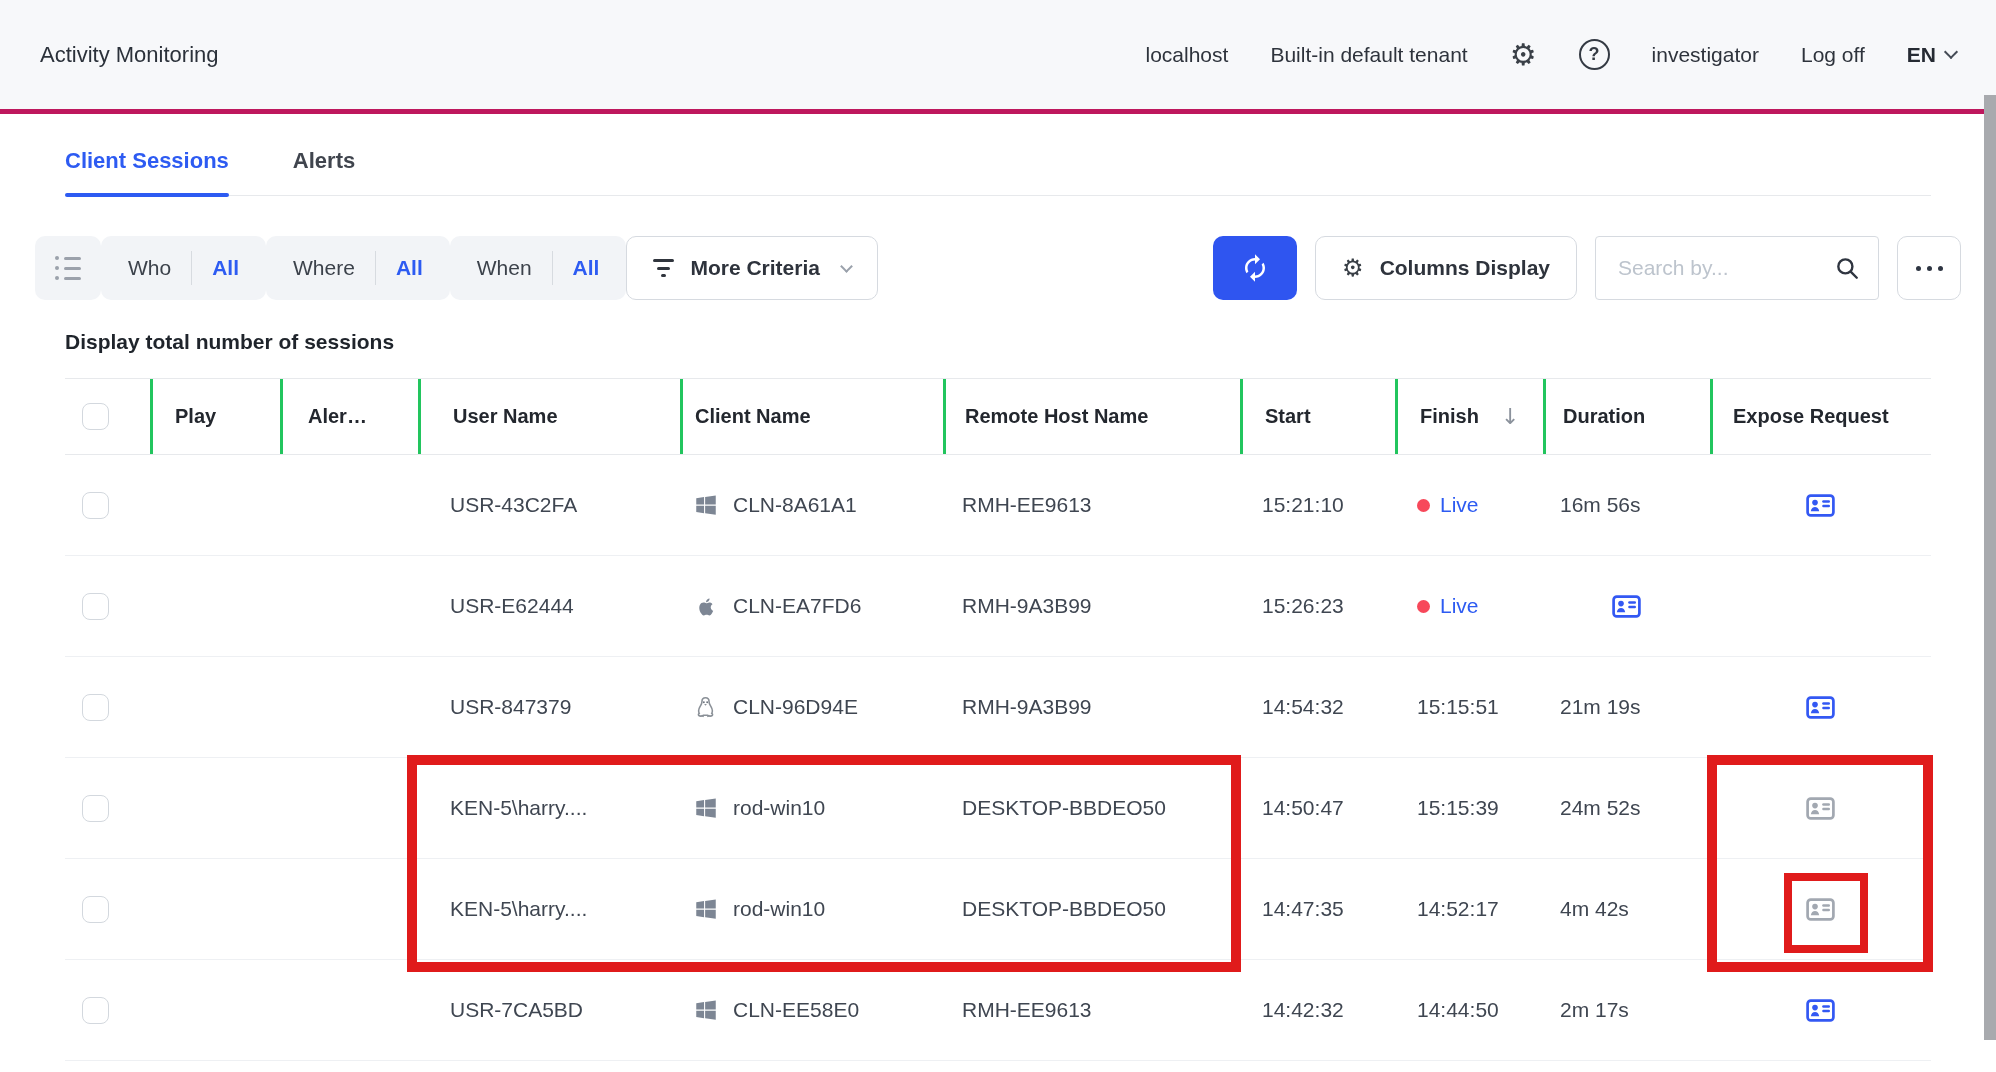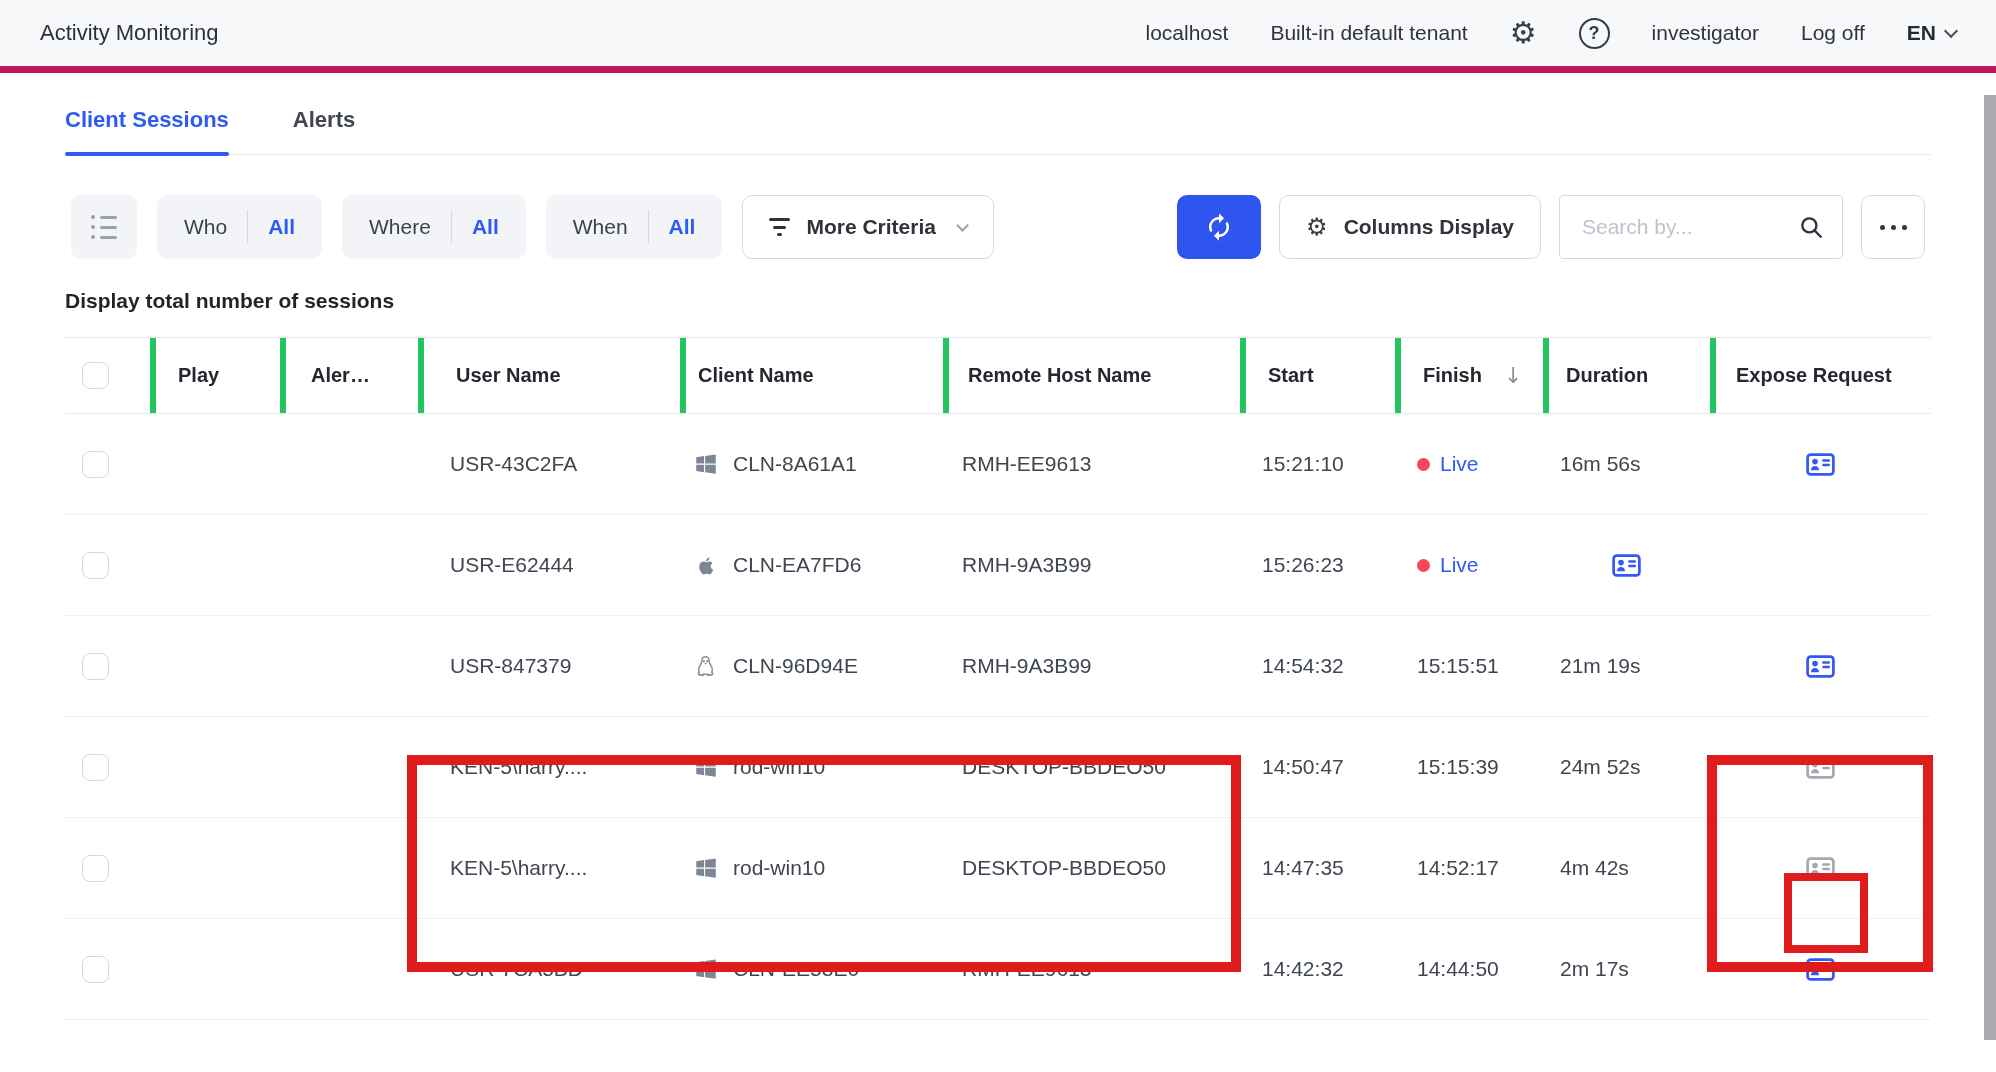--- a/index.html
+++ b/index.html
@@ -9,42 +9,42 @@
     font-family: "Liberation Sans", sans-serif;
     background: #ffffff;
     color: #3f4651;
     overflow: hidden;
     font-size: 21px;
   }
   .glyph { font-family: "DejaVu Sans", sans-serif; }
 
   
   .topbar {
-    height: 73px; background:#f7f8fa; border-bottom:7px solid #be185d;
+    height: 114px; background:#f7f8fa; border-bottom:5px solid #be185d;
     display:flex; align-items:center; padding:0 40px;
   }
   .tb-title { font-size:22px; color:#2b313a; font-weight:400; }
   .tb-right { margin-left:auto; display:flex; align-items:center; gap:42px; color:#2e333c; font-size:21px; }
   .tb-gear { font-size:30px; color:#3a4047; line-height:1; cursor:pointer; }
   .tb-help {
     width:31px; height:31px; border:2.2px solid #343a43; border-radius:50%;
     display:flex; align-items:center; justify-content:center;
     font-size:18px; font-weight:600; color:#343a43; cursor:pointer;
   }
   .lang { display:flex; align-items:center; gap:10px; font-weight:600; color:#262b33; cursor:pointer; }
   .chev { width:10px; height:10px; border-right:2.2px solid #454b55; border-bottom:2.2px solid #454b55; transform:rotate(45deg); margin-top:-5px; }
 
   
   .tabs { margin:34px 65px 0; display:flex; gap:64px; border-bottom:1px solid #e7e9ec; }
   .tab { position:relative; padding-bottom:21px; font-size:22px; font-weight:600; color:#40454e; cursor:pointer; }
   .tab.active { color:#2d5bf2; }
   .tab.active::after { content:""; position:absolute; left:0; right:0; bottom:-2px; height:4px; background:#2d5bf2; border-radius:2px; }
 
   
-  .toolbar { margin:40px 71px 0; height:64px; display:flex; align-items:stretch; gap:20px; }
+  .toolbar { margin:40px 35px 0; height:64px; display:flex; align-items:stretch; }
   .icon-btn {
     width:66px; background:#f2f4f7; border-radius:10px;
     display:flex; align-items:center; justify-content:center; cursor:pointer;
   }
   .list-ico { display:flex; flex-direction:column; gap:6px; }
   .list-ico .lrow { display:flex; align-items:center; gap:5px; }
   .list-ico .dot { width:4px; height:4px; border-radius:50%; background:#9ba1ab; }
   .list-ico .bar { width:17px; height:3px; border-radius:2px; background:#9ba1ab; }
 
   .chip {
@@ -97,21 +97,21 @@
   .table-wrap { margin:24px 65px 0; }
   .grid {
     display:grid;
     grid-template-columns:85px 130px 138px 262px 263px 297px 155px 148px 167px 1fr;
   }
   .thead {
     height:77px; border-top:1px solid #e7e9ec; border-bottom:1px solid #e7e9ec;
     font-weight:700; font-size:20px; color:#23272e;
   }
   .thead .hcell { display:flex; align-items:center; height:100%; }
-  .thead .hcell + .hcell { border-left:6px solid #22c55e; }
+  .thead .hcell + .hcell { border-left:3px solid #22c55e; }
   .sort-arrow { margin-left:12px; color:#8b929c; font-weight:400; font-size:22px; }
 
   .trow { height:101px; border-bottom:1px solid #eef0f3; font-size:21px; color:#3f4651; }
   .cell { display:flex; align-items:center; }
 
   .col-select   { padding-left:17px; }
   .col-play     { padding-left:22px; }
   .col-alert    { padding-left:25px; }
   .col-user     { padding-left:32px; }
   .col-client   { padding-left:12px; gap:14px; }

